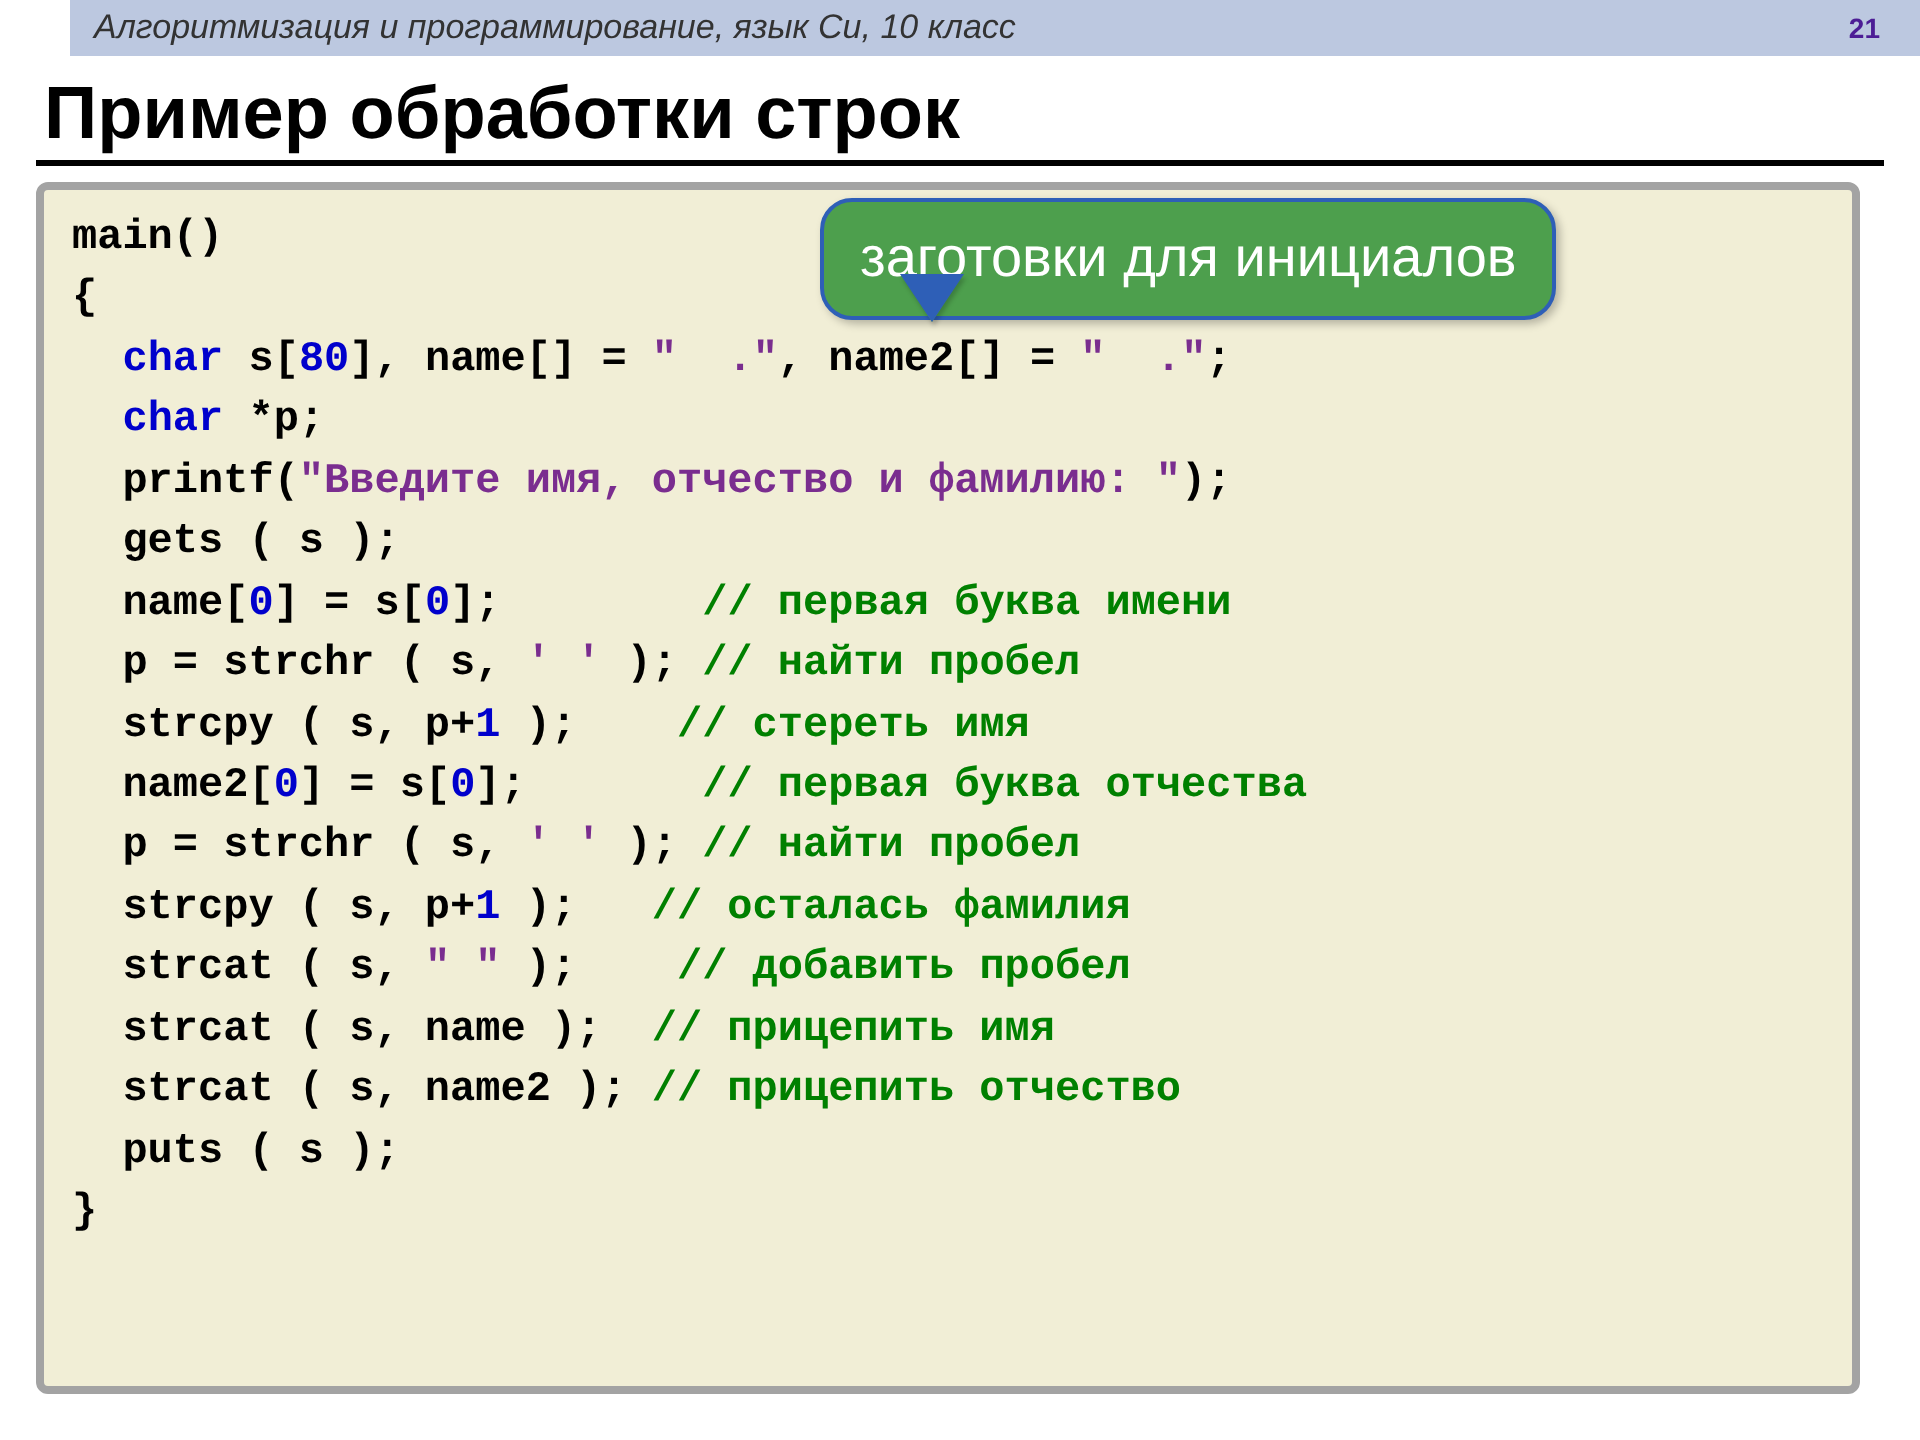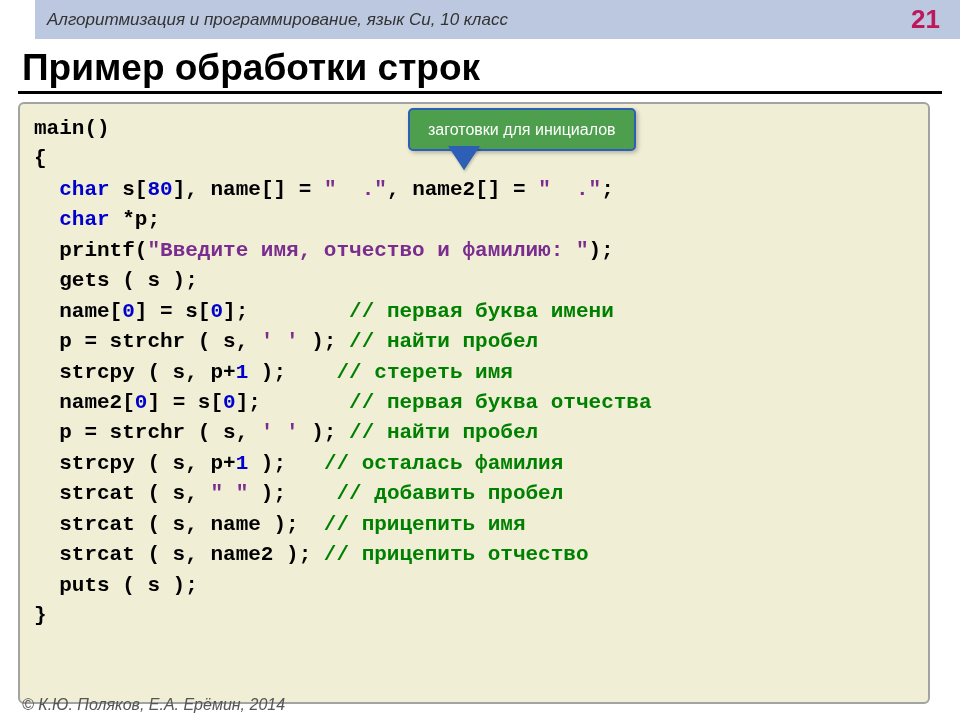--- a/index.html
+++ b/index.html
@@ -17,38 +17,38 @@
     font-style: italic;
     color: #333;
     display: flex;
     justify-content: space-between;
     align-items: center;
     margin-left: 35px;
   }
   .page-num {
     font-style: normal;
     font-weight: bold;
-    font-size: 26px;
-    color: #be185d;
+    font-size: 14px;
+    color: #4c1d95;
     padding-right: 8px;
   }
   .title {
     font-size: 37px;
     font-weight: bold;
     color: #000;
     margin: 8px 0 2px 22px;
   }
   .title-underline {
     border-bottom: 3px solid #000;
     margin: 0 18px 8px 18px;
   }
   .code-box {
     margin: 0 30px 0 18px;
     background: #f1eed6;
-    border: 2px solid #a3a3a3;
+    border: 4px solid #a3a3a3;
     border-radius: 6px;
     padding: 10px 14px 10px 14px;
     font-family: "Courier New", monospace;
     font-size: 21px;
     font-weight: bold;
     line-height: 1.45;
     color: #000;
     position: relative;
     white-space: pre;
   }
@@ -56,24 +56,24 @@
   .code-box .str { color: #7a2d8f; }
   .code-box .num { color: #0000cc; }
   .code-box .cmt { color: #008000; }
   .callout {
     position: absolute;
     top: 4px; left: 388px;
     background: #4d9f4d;
     color: #fff;
     font-family: Arial, sans-serif;
     font-weight: normal;
-    font-size: 16px;
+    font-size: 28px;
     padding: 8px 18px;
     border: 2px solid #2e5fb7;
-    border-radius: 5px;
+    border-radius: 16px;
     box-shadow: 2px 2px 4px rgba(0,0,0,.25);
     white-space: nowrap;
   }
   .callout-tail {
     position: absolute;
     top: 44px; left: 430px;
     width: 0; height: 0;
     border-left: 14px solid transparent;
     border-right: 14px solid transparent;
     border-top: 22px solid #4d9f4d;
@@ -126,14 +126,13 @@
 <span>  strcat ( s, </span><span class="str">" "</span><span> );    </span><span class="cmt">// добавить пробел</span>
 <span>  strcat ( s, name );  </span><span class="cmt">// прицепить имя</span>
 <span>  strcat ( s, name2 ); </span><span class="cmt">// прицепить отчество</span>
 <span>  puts ( s );</span>
 <span>}</span>
   <div class="callout">заготовки для инициалов</div>
   <div class="callout-tail"></div>
 </div>
 
 <div class="footer">
-  <span>© К.Ю. Поляков, Е.А. Ерёмин, 2014</span>
 </div>
 
 </body></html>

